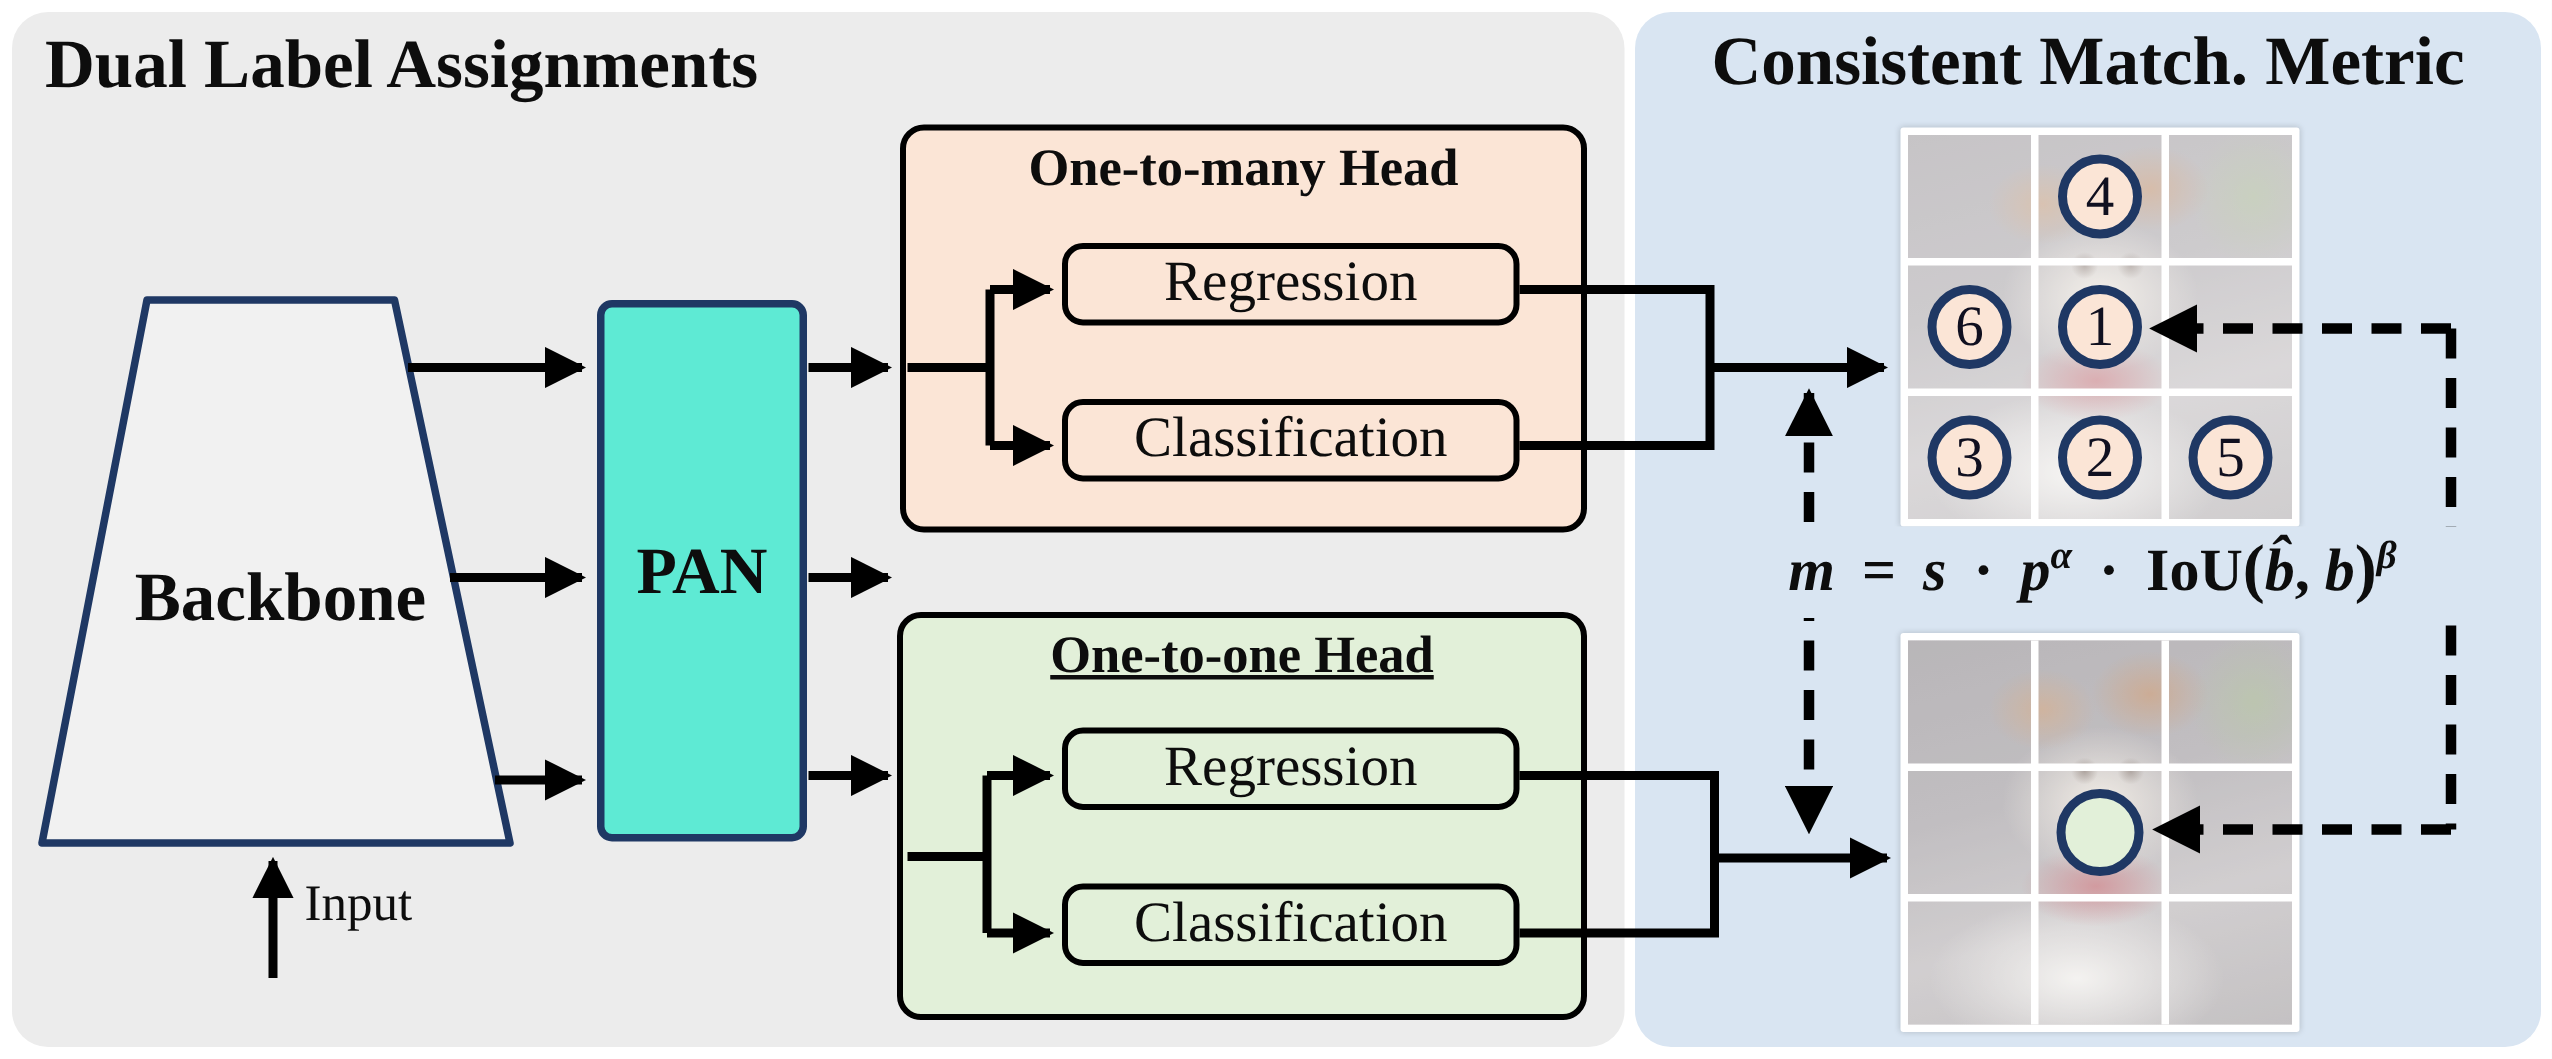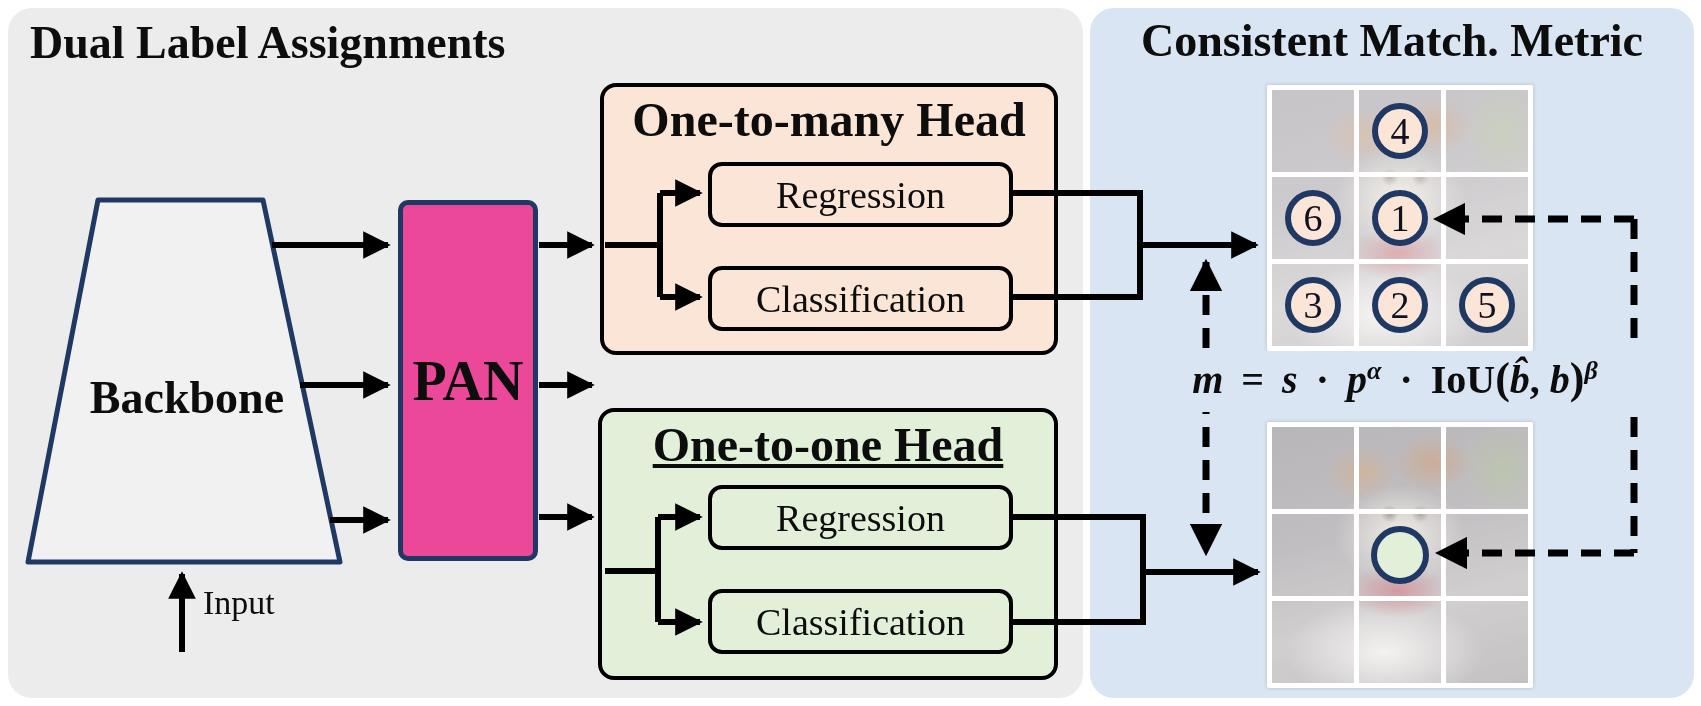--- a/index.html
+++ b/index.html
@@ -10,39 +10,39 @@
   .panel{position:absolute;border-radius:24px;z-index:1;}
   .panel-left{left:8px;top:8px;width:1075px;height:690px;background:#ECECEC;}
   .panel-right{left:1090px;top:8px;width:604px;height:690px;background:#D9E5F2;}
 
   .panel-title{position:absolute;z-index:6;font-weight:bold;font-size:46px;letter-spacing:0px;white-space:nowrap;}
   .title-left{left:30px;top:16px;}
   .title-right{left:1090px;top:14px;width:604px;text-align:center;}
 
   
   .pan-box{position:absolute;left:398px;top:200px;width:140px;height:361px;box-sizing:border-box;
-    border:5px solid #1F3864;border-radius:10px;background:#ec4899;z-index:2;
-    display:flex;align-items:center;justify-content:center;font-weight:bold;font-size:56px;}
+    border:5px solid #1F3864;border-radius:10px;background:#5eead4;z-index:2;
+    display:flex;align-items:center;justify-content:center;font-weight:bold;font-size:44px;}
 
   
   .backbone-label{position:absolute;left:57px;top:358px;width:260px;text-align:center;
     font-weight:bold;font-size:46px;z-index:6;margin-top:13px;}
 
   .input-label{position:absolute;left:203px;top:584px;font-size:34px;z-index:6;}
 
   
   .head{position:absolute;box-sizing:border-box;border:4px solid #000;border-radius:16px;z-index:2;}
   .head-o2m{left:600px;top:83px;width:458px;height:272px;background:#FBE5D6;}
   .head-o2o{left:598px;top:408px;width:460px;height:272px;background:#E2F0D9;}
-  .head-title{position:absolute;z-index:6;text-align:center;font-weight:bold;font-size:48px;white-space:nowrap;}
+  .head-title{position:absolute;z-index:6;text-align:center;font-weight:bold;font-size:35px;white-space:nowrap;}
   .head-title-o2m{left:600px;top:92px;width:458px;}
   .head-title-o2o{left:598px;top:417px;width:460px;text-decoration:underline;}
 
-  .subbox{position:absolute;box-sizing:border-box;width:305px;height:65px;border:4px solid #000;
-    border-radius:14px;z-index:3;display:flex;align-items:center;justify-content:center;font-size:38px;}
+  .subbox{position:absolute;box-sizing:border-box;width:305px;height:55px;border:4px solid #000;
+    border-radius:14px;z-index:3;display:flex;align-items:flex-start;justify-content:center;font-size:38px;}
   .subbox-o{background:#FBE5D6;}
   .subbox-g{background:#E2F0D9;}
   .reg-o{left:708px;top:162px;}
   .cls-o{left:708px;top:266px;}
   .reg-g{left:708px;top:485px;}
   .cls-g{left:708px;top:589px;}
 
   
   .grid{position:absolute;width:266px;height:266px;background:#ffffff;z-index:2;border-radius:2px;
     box-shadow:0 0 4px rgba(0,0,0,0.18);}

